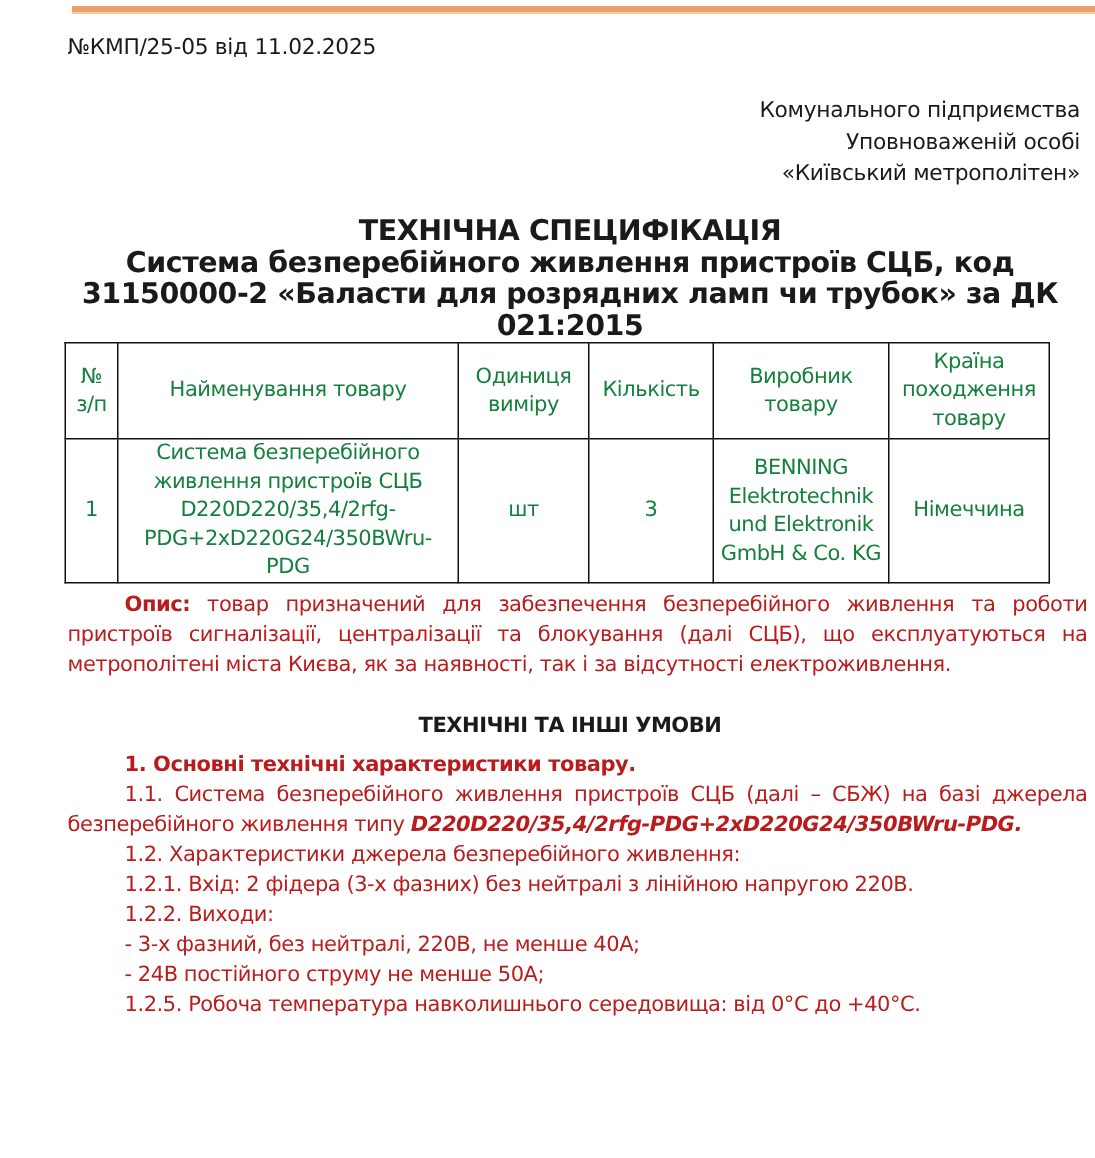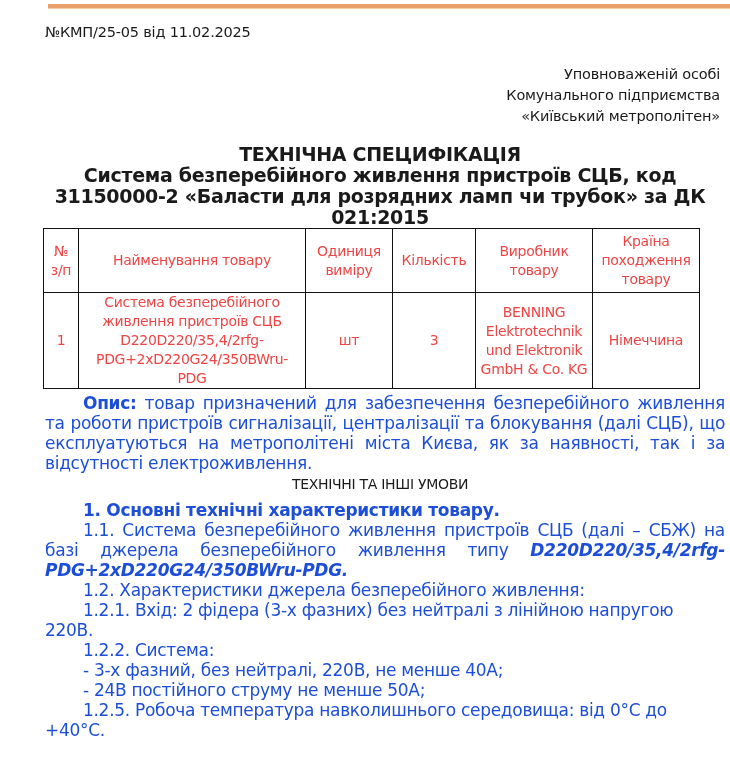--- a/index.html
+++ b/index.html
@@ -52,21 +52,21 @@
     letter-spacing: -0.3px;
   }
   .spec-title .line1 { display: block; }
   .spec-table {
     position: absolute;
     left: 43px;
     top: 228px;
     border-collapse: collapse;
     font-size: 14px;
     letter-spacing: -0.3px;
-    color: #ef4444;
+    color: #15803d;
   }
   .spec-table th, .spec-table td {
     border: 1px solid #111;
     text-align: center;
     vertical-align: middle;
     font-weight: normal;
     padding: 0 3px;
     line-height: 19px;
   }
   .spec-table thead tr { height: 64px; }
@@ -75,50 +75,50 @@
   .col-name { width: 220px; }
   .col-unit { width: 80px; }
   .col-qty { width: 76px; }
   .col-maker { width: 110px; }
   .col-country { width: 100px; }
 
   .body-text {
     position: absolute;
     left: 45px;
     width: 680px;
-    font-size: 17px;
+    font-size: 14px;
     line-height: 20px;
     letter-spacing: -0.3px;
-    color: #1d4ed8;
+    color: #b91c1c;
   }
   .justify { text-align: justify; }
   .indent { text-indent: 38px; }
   .bold { font-weight: bold; }
   .bi { font-weight: bold; font-style: italic; }
   .center-heading {
     position: absolute;
     left: 40px;
     width: 680px;
     text-align: center;
-    font-weight: normal;
+    font-weight: bold;
     font-size: 14px;
     letter-spacing: -0.3px;
   }
   p { margin: 0; }
 </style>
 </head>
 <body>
 
 <div class="top-rule"></div>
 
 <div class="doc-number">№КМП/25-05 від 11.02.2025</div>
 
 <div class="addressee">
+  <div>Комунального підприємства</div>
   <div>Уповноваженій особі</div>
-  <div>Комунального підприємства</div>
   <div>«Київський метрополітен»</div>
 </div>
 
 <div class="spec-title">
   <span class="line1">ТЕХНІЧНА СПЕЦИФІКАЦІЯ</span>
   <span>Система безперебійного живлення пристроїв СЦБ, код 31150000-2 «Баласти для розрядних ламп чи трубок» за ДК 021:2015</span>
 </div>
 
 <table class="spec-table">
   <thead>
@@ -147,17 +147,17 @@
   <span class="bold">Опис:</span><span> товар призначений для забезпечення безперебійного живлення та роботи пристроїв сигналізації, централізації та блокування (далі СЦБ), що експлуатуються на метрополітені міста Києва, як за наявності, так і за відсутності електроживлення.</span>
 </div>
 
 <div class="center-heading" style="top:476px;">ТЕХНІЧНІ ТА ІНШІ УМОВИ</div>
 
 <div class="body-text" style="top:500px;">
   <p class="indent bold">1. Основні технічні характеристики товару.</p>
   <p class="indent justify"><span>1.1. Система безперебійного живлення пристроїв СЦБ (далі – СБЖ) на базі джерела безперебійного живлення типу </span><span class="bi">D220D220/35,4/2rfg-PDG+2xD220G24/350BWru-PDG.</span></p>
   <p class="indent">1.2. Характеристики джерела безперебійного живлення:</p>
   <p class="indent">1.2.1. Вхід: 2 фідера (3-х фазних) без нейтралі з лінійною напругою 220В.</p>
-  <p class="indent">1.2.2. Система:</p>
+  <p class="indent">1.2.2. Виходи:</p>
   <p class="indent">- 3-х фазний, без нейтралі, 220В, не менше 40А;</p>
   <p class="indent">- 24В постійного струму не менше 50А;</p>
   <p class="indent">1.2.5. Робоча температура навколишнього середовища: від 0°С до +40°С.</p>
 </div>
 
 </body></html>

